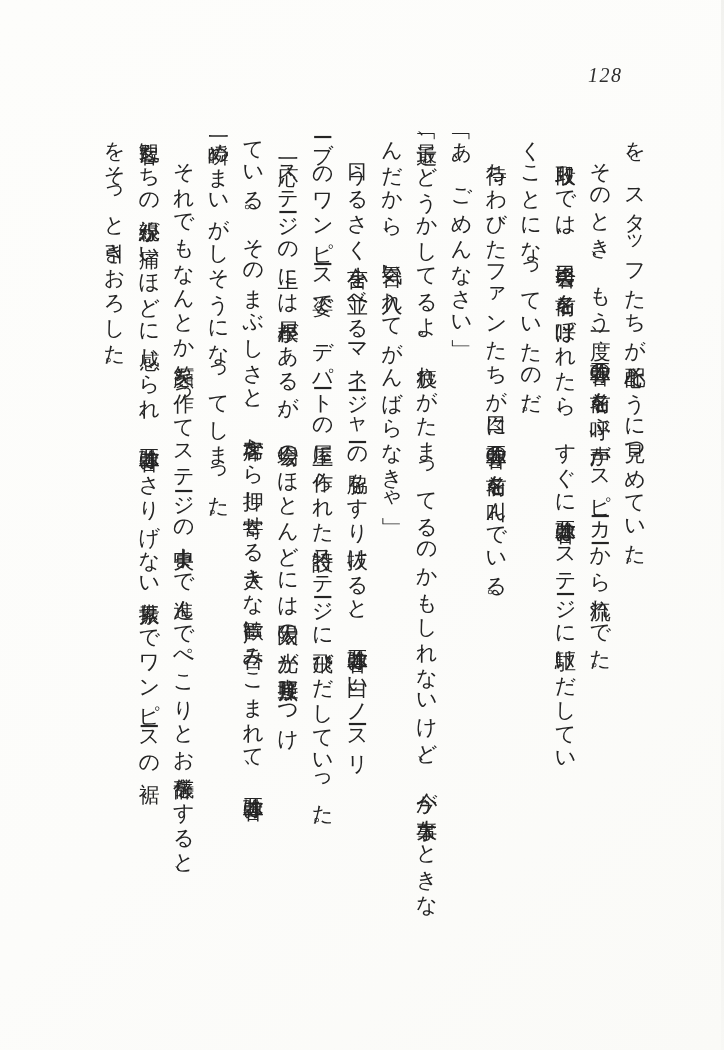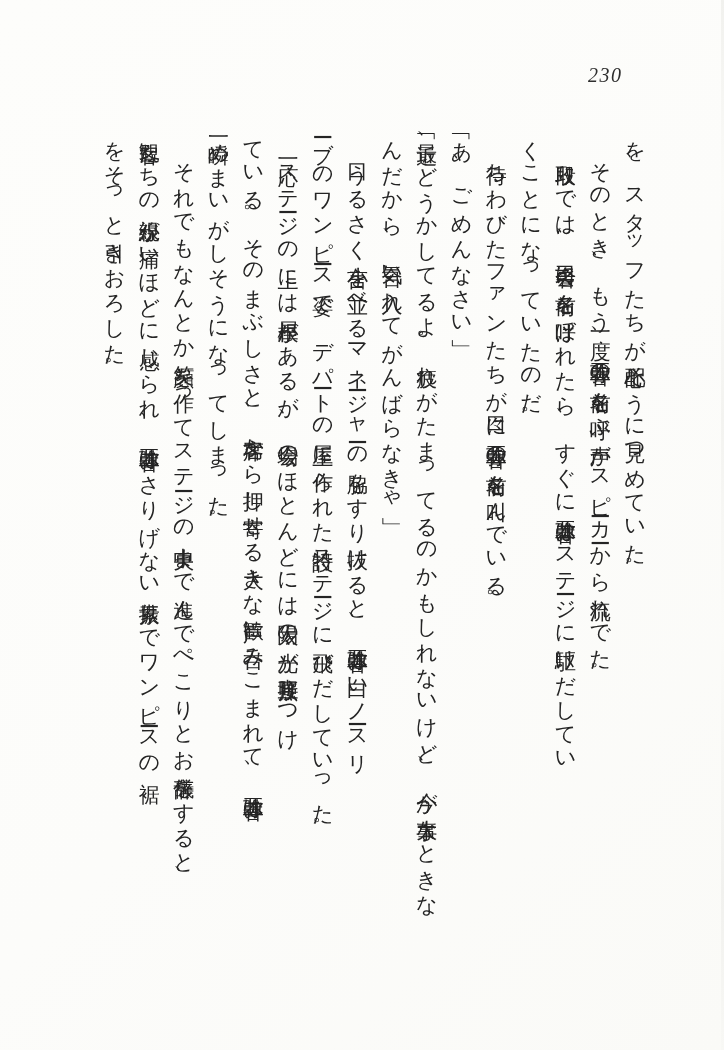--- a/index.html
+++ b/index.html
@@ -53,21 +53,21 @@
   }
   .text-line {
     display: block;
   }
 </style>
 </head>
 <body>
 
 <div class="page">
   <div class="page-edge"></div>
-  <div class="page-number">230</div>
+  <div class="page-number">128</div>
   <div class="text-block">
       <div class="text-line">を、スタッフたちが心配そうに見つめていた。</div>
       <div class="text-line">　そのとき、もう一度、亜弥香の名前を呼ぶ声がスピーカーから流れでた。</div>
       <div class="text-line">　段取りでは、司会者に名前を呼ばれたら、すぐに亜弥香はステージに駆けだしてい</div>
       <div class="text-line">くことになっていたのだ。</div>
       <div class="text-line">　待ちわびたファンたちが口々に亜弥香の名前を叫んでいる。</div>
       <div class="text-line">「あ、ごめんなさい」</div>
       <div class="text-line">「最近、どうかしてるよ。疲れがたまってるのかもしれないけど、今が大事なときな</div>
       <div class="text-line">んだから、気合い入れてがんばらなきゃ」</div>
       <div class="text-line">　口うるさく小言を並べるマネージャーの脇をすり抜けると、亜弥香は白いノースリ</div>

